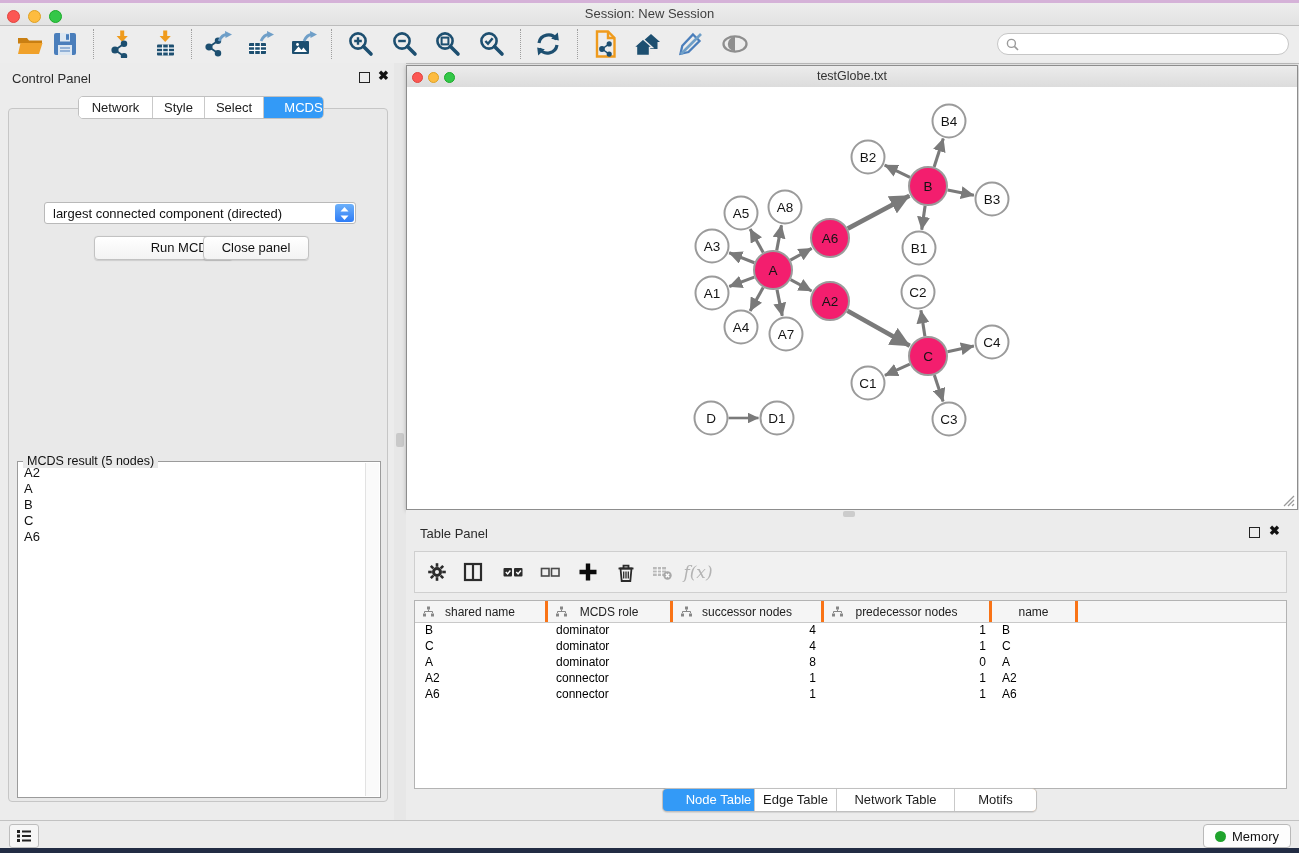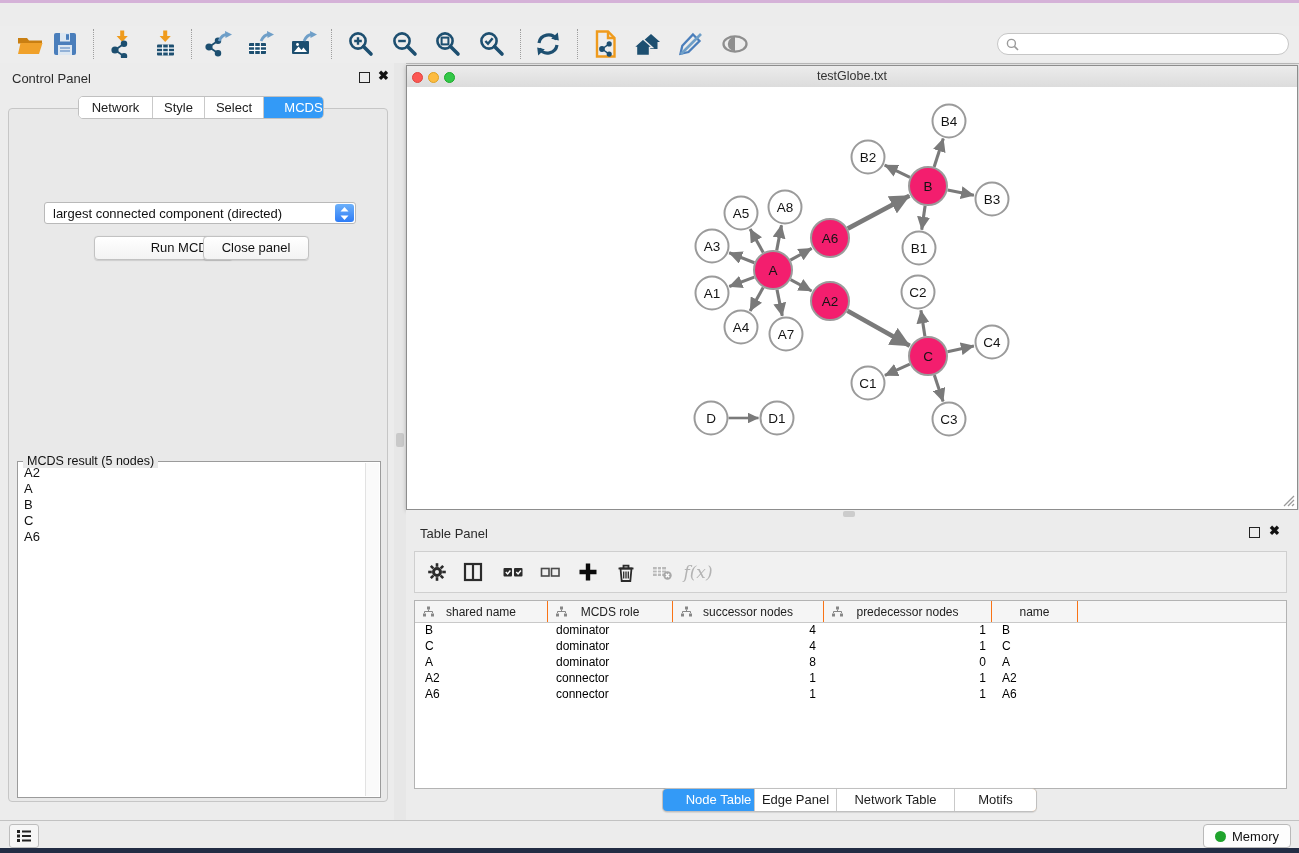--- a/index.html
+++ b/index.html
@@ -58,21 +58,21 @@
   #net-canvas{position:absolute;left:0;top:21px;width:890px;height:422px;background:#fff;}
   #resize-grip{position:absolute;right:2px;bottom:2px;width:15px;height:15px;}
   
   #table-panel{left:406px;top:518px;width:887px;height:302px;background:#ececec;}
   #tp-title{position:absolute;left:14px;top:8px;font-size:13px;color:#2b2b2b;}
   #tp-toolbar{position:absolute;left:8px;top:33px;right:6px;height:40px;background:#f1f1f1;border:1px solid #cfcfcf;}
   .tp-btn{position:absolute;top:7px;width:26px;height:26px;display:flex;align-items:center;justify-content:center;}
   #fx-label{font-family:"DejaVu Serif",serif;font-style:italic;font-size:17px;color:#b3b3b3;}
   #data-table{position:absolute;left:8px;top:82px;right:6px;height:187px;background:#fff;border:1px solid #b3b3b3;overflow:hidden;}
   #thead{position:absolute;left:0;top:0;right:0;height:21px;background:#f5f5f5;border-bottom:1px solid #c9c9c9;display:flex;}
-  .th{position:relative;height:21px;border-right:1px solid #f97316;box-sizing:border-box;display:flex;align-items:center;justify-content:center;font-size:12px;color:#222;}
+  .th{position:relative;height:21px;border-right:3px solid #f97316;box-sizing:border-box;display:flex;align-items:center;justify-content:center;font-size:12px;color:#222;}
   .th .tree{position:absolute;left:8px;top:5px;}
   #tbody{position:absolute;left:0;top:21px;right:0;bottom:0;}
   .tr{display:flex;height:16px;}
   .td{font-size:12px;color:#000;line-height:16px;box-sizing:border-box;white-space:nowrap;overflow:hidden;}
   
   #tp-tabs{position:absolute;left:0;top:270px;width:100%;height:22px;display:flex;justify-content:center;}
   #tp-tabs-inner{display:flex;border:1px solid #c0c0c0;border-radius:5px;background:#fdba74;overflow:hidden;height:22px;box-shadow:0 0.5px 1px rgba(0,0,0,0.1);}
   #tp-tabs .seg-tab{height:22px;line-height:22px;}
   
   #statusbar{left:0;top:820px;width:1299px;height:28px;background:#ececec;border-top:1px solid #c2c2c2;}
@@ -81,20 +81,28 @@
   #memory-dot{width:11px;height:11px;border-radius:50%;background:#1fa32c;}
   svg{display:block;}
 </style>
 </head>
 <body>
 
 <div id="screen">
 
   <div class="abs" id="desktop-top"></div>
 
+  <div class="abs" id="titlebar">
+    <div class="tlights">
+      <div class="tl red"></div>
+      <div class="tl yel"></div>
+      <div class="tl grn"></div>
+    </div>
+    <div id="window-title">Session: New Session</div>
+  </div>
 
   <div class="abs" id="main-toolbar">
       <div class="tbtn" style="left:16px">
         <svg width="28" height="28" viewBox="0 0 28 28">
           <path d="M2 8 h9 l2 2.5 h13 v3 H2 z" fill="#c97f12"></path>
           <path d="M4.5 13 h22 l-3.5 11 H2 z" fill="#f0a12a"></path>
         </svg>
       </div>
       <div class="tbtn" style="left:51px">
         <svg width="28" height="28" viewBox="0 0 28 28">
@@ -557,21 +565,21 @@
             <div class="td" style="width:125px;text-align:left;padding-left:8px">connector</div>
             <div class="td" style="width:151px;text-align:right;padding-right:8px">1</div>
             <div class="td" style="width:168px;text-align:right;padding-right:6px">1</div>
             <div class="td" style="width:86px;text-align:left;padding-left:10px">A6</div>
           </div>
         </div>
     </div>
     <div id="tp-tabs">
         <div id="tp-tabs-inner">
           <div class="seg-tab sel" style="width:92px">Node Table</div>
-          <div class="seg-tab" style="width:82px">Edge Panel</div>
+          <div class="seg-tab" style="width:82px">Edge Table</div>
           <div class="seg-tab" style="width:118px">Network Table</div>
           <div class="seg-tab" style="width:81px">Motifs</div>
         </div>
       </div>
   </div>
 
   <div class="abs" id="statusbar">
     <div id="status-list-btn">
       <svg width="18" height="16" viewBox="0 0 18 16">
         <g fill="#222">

